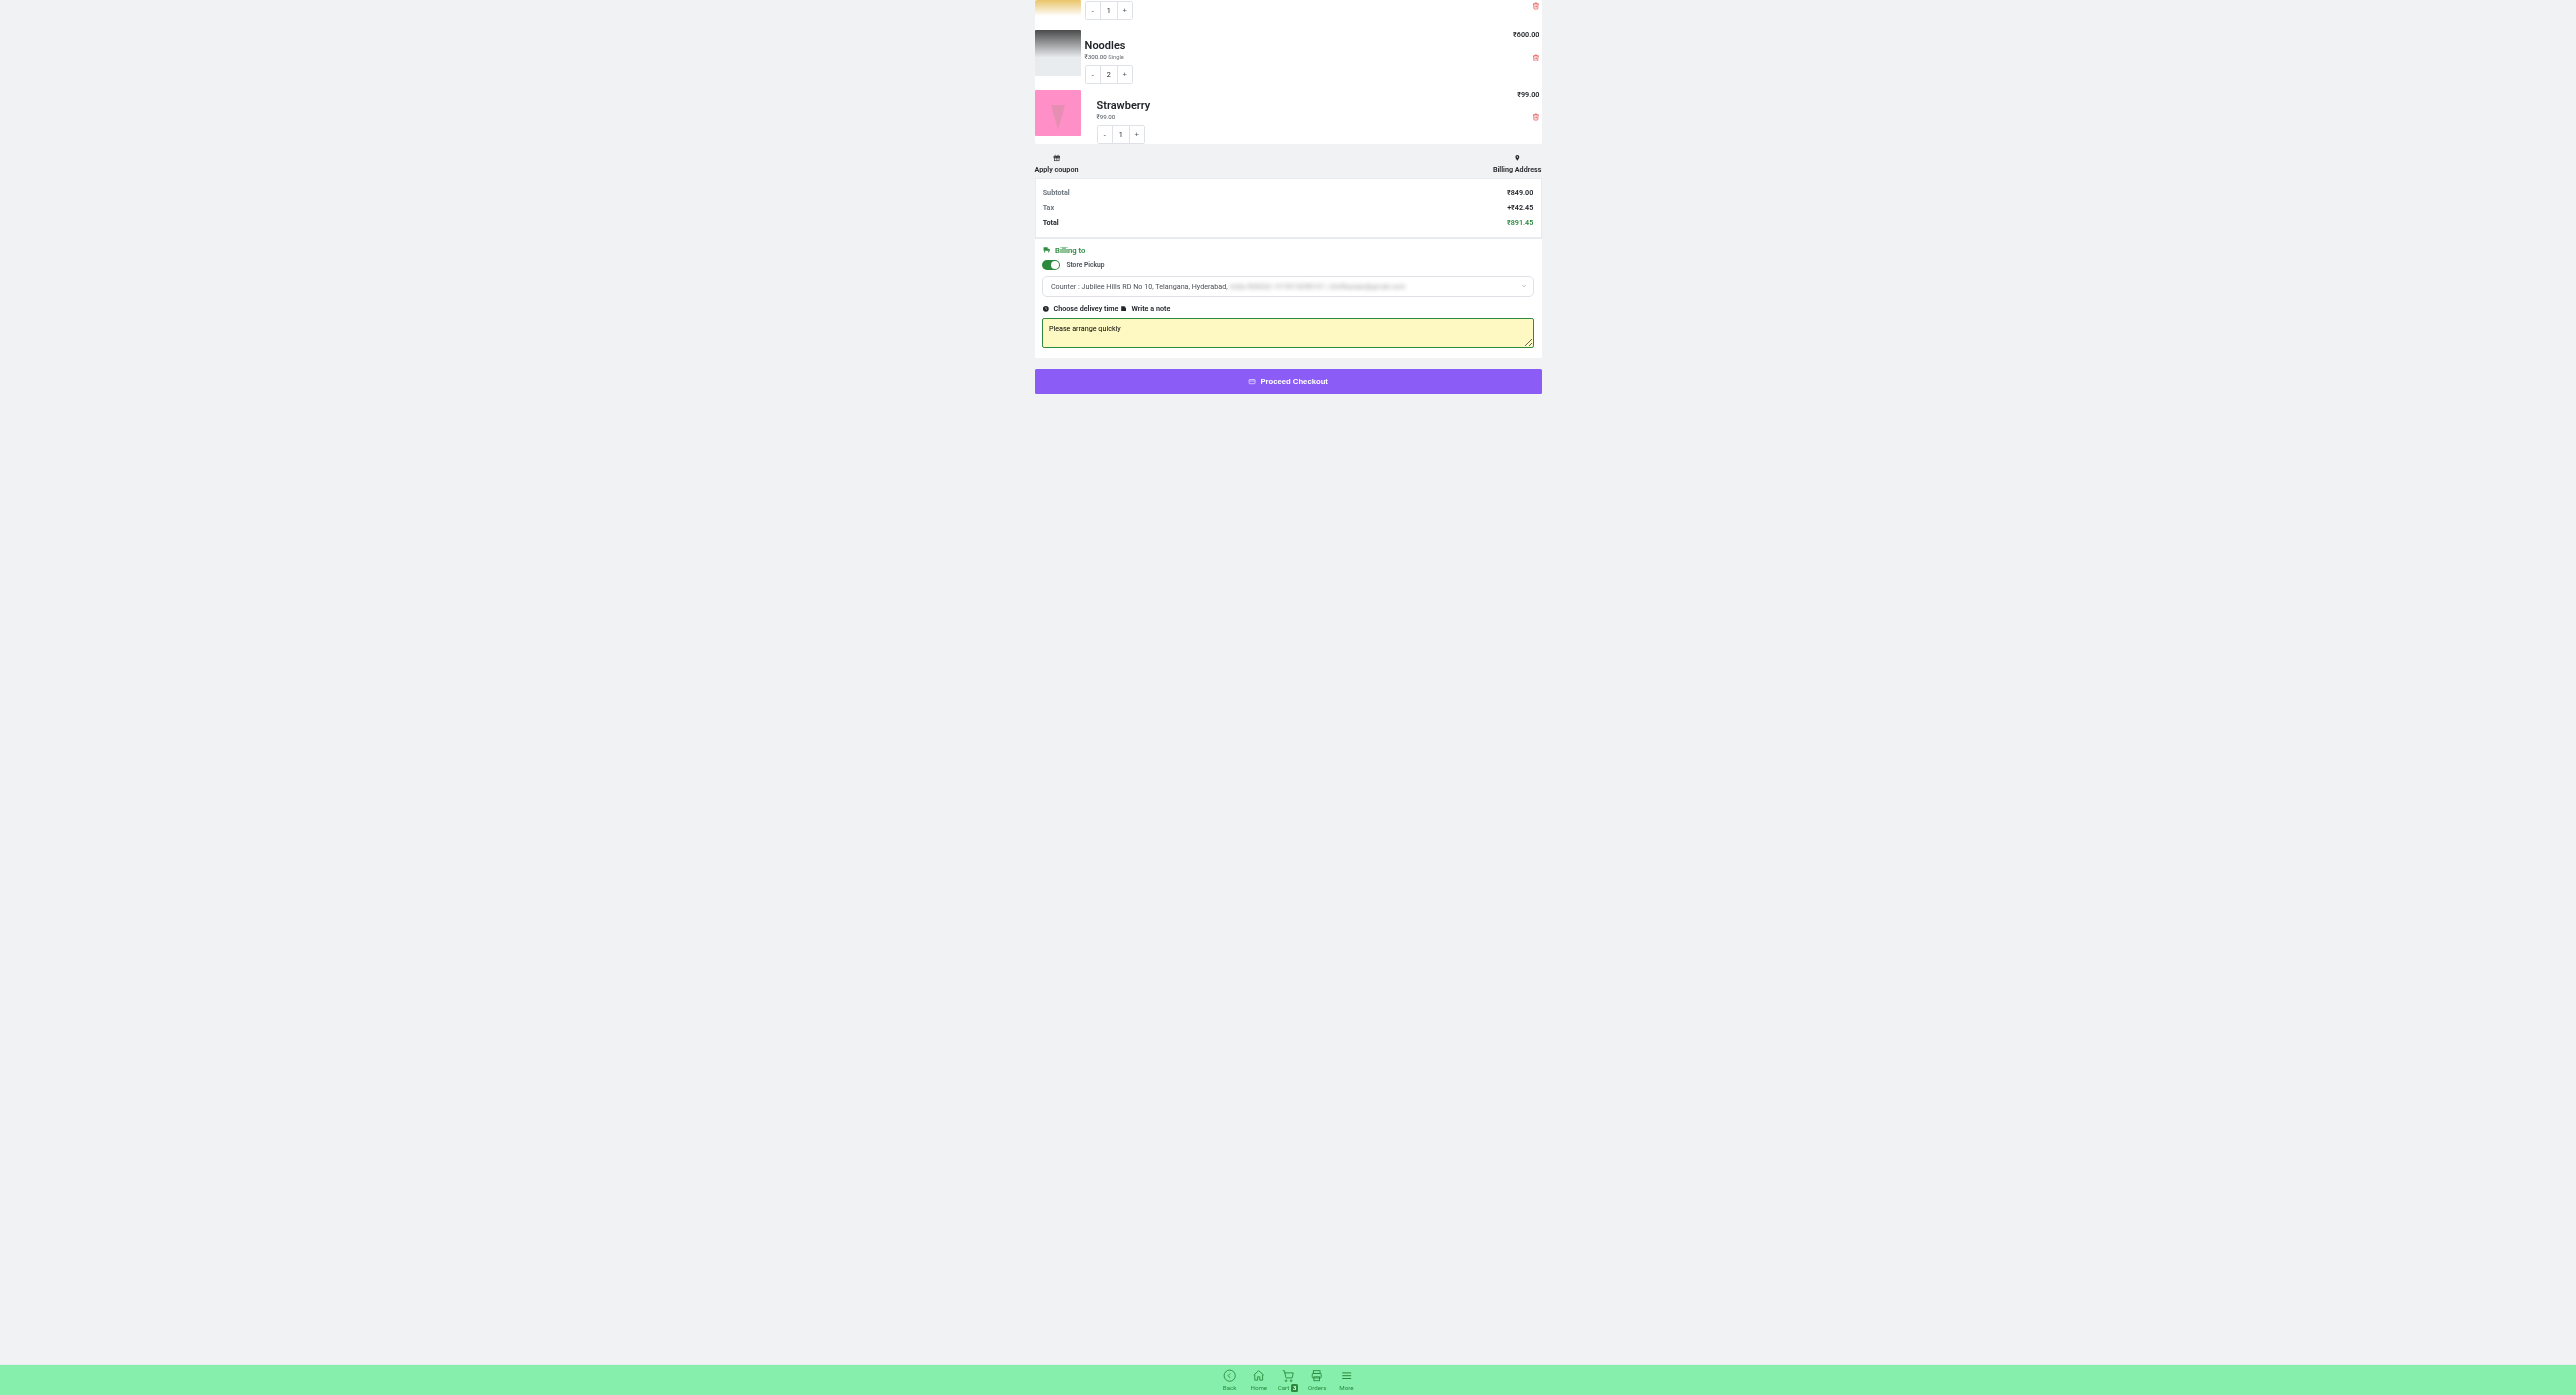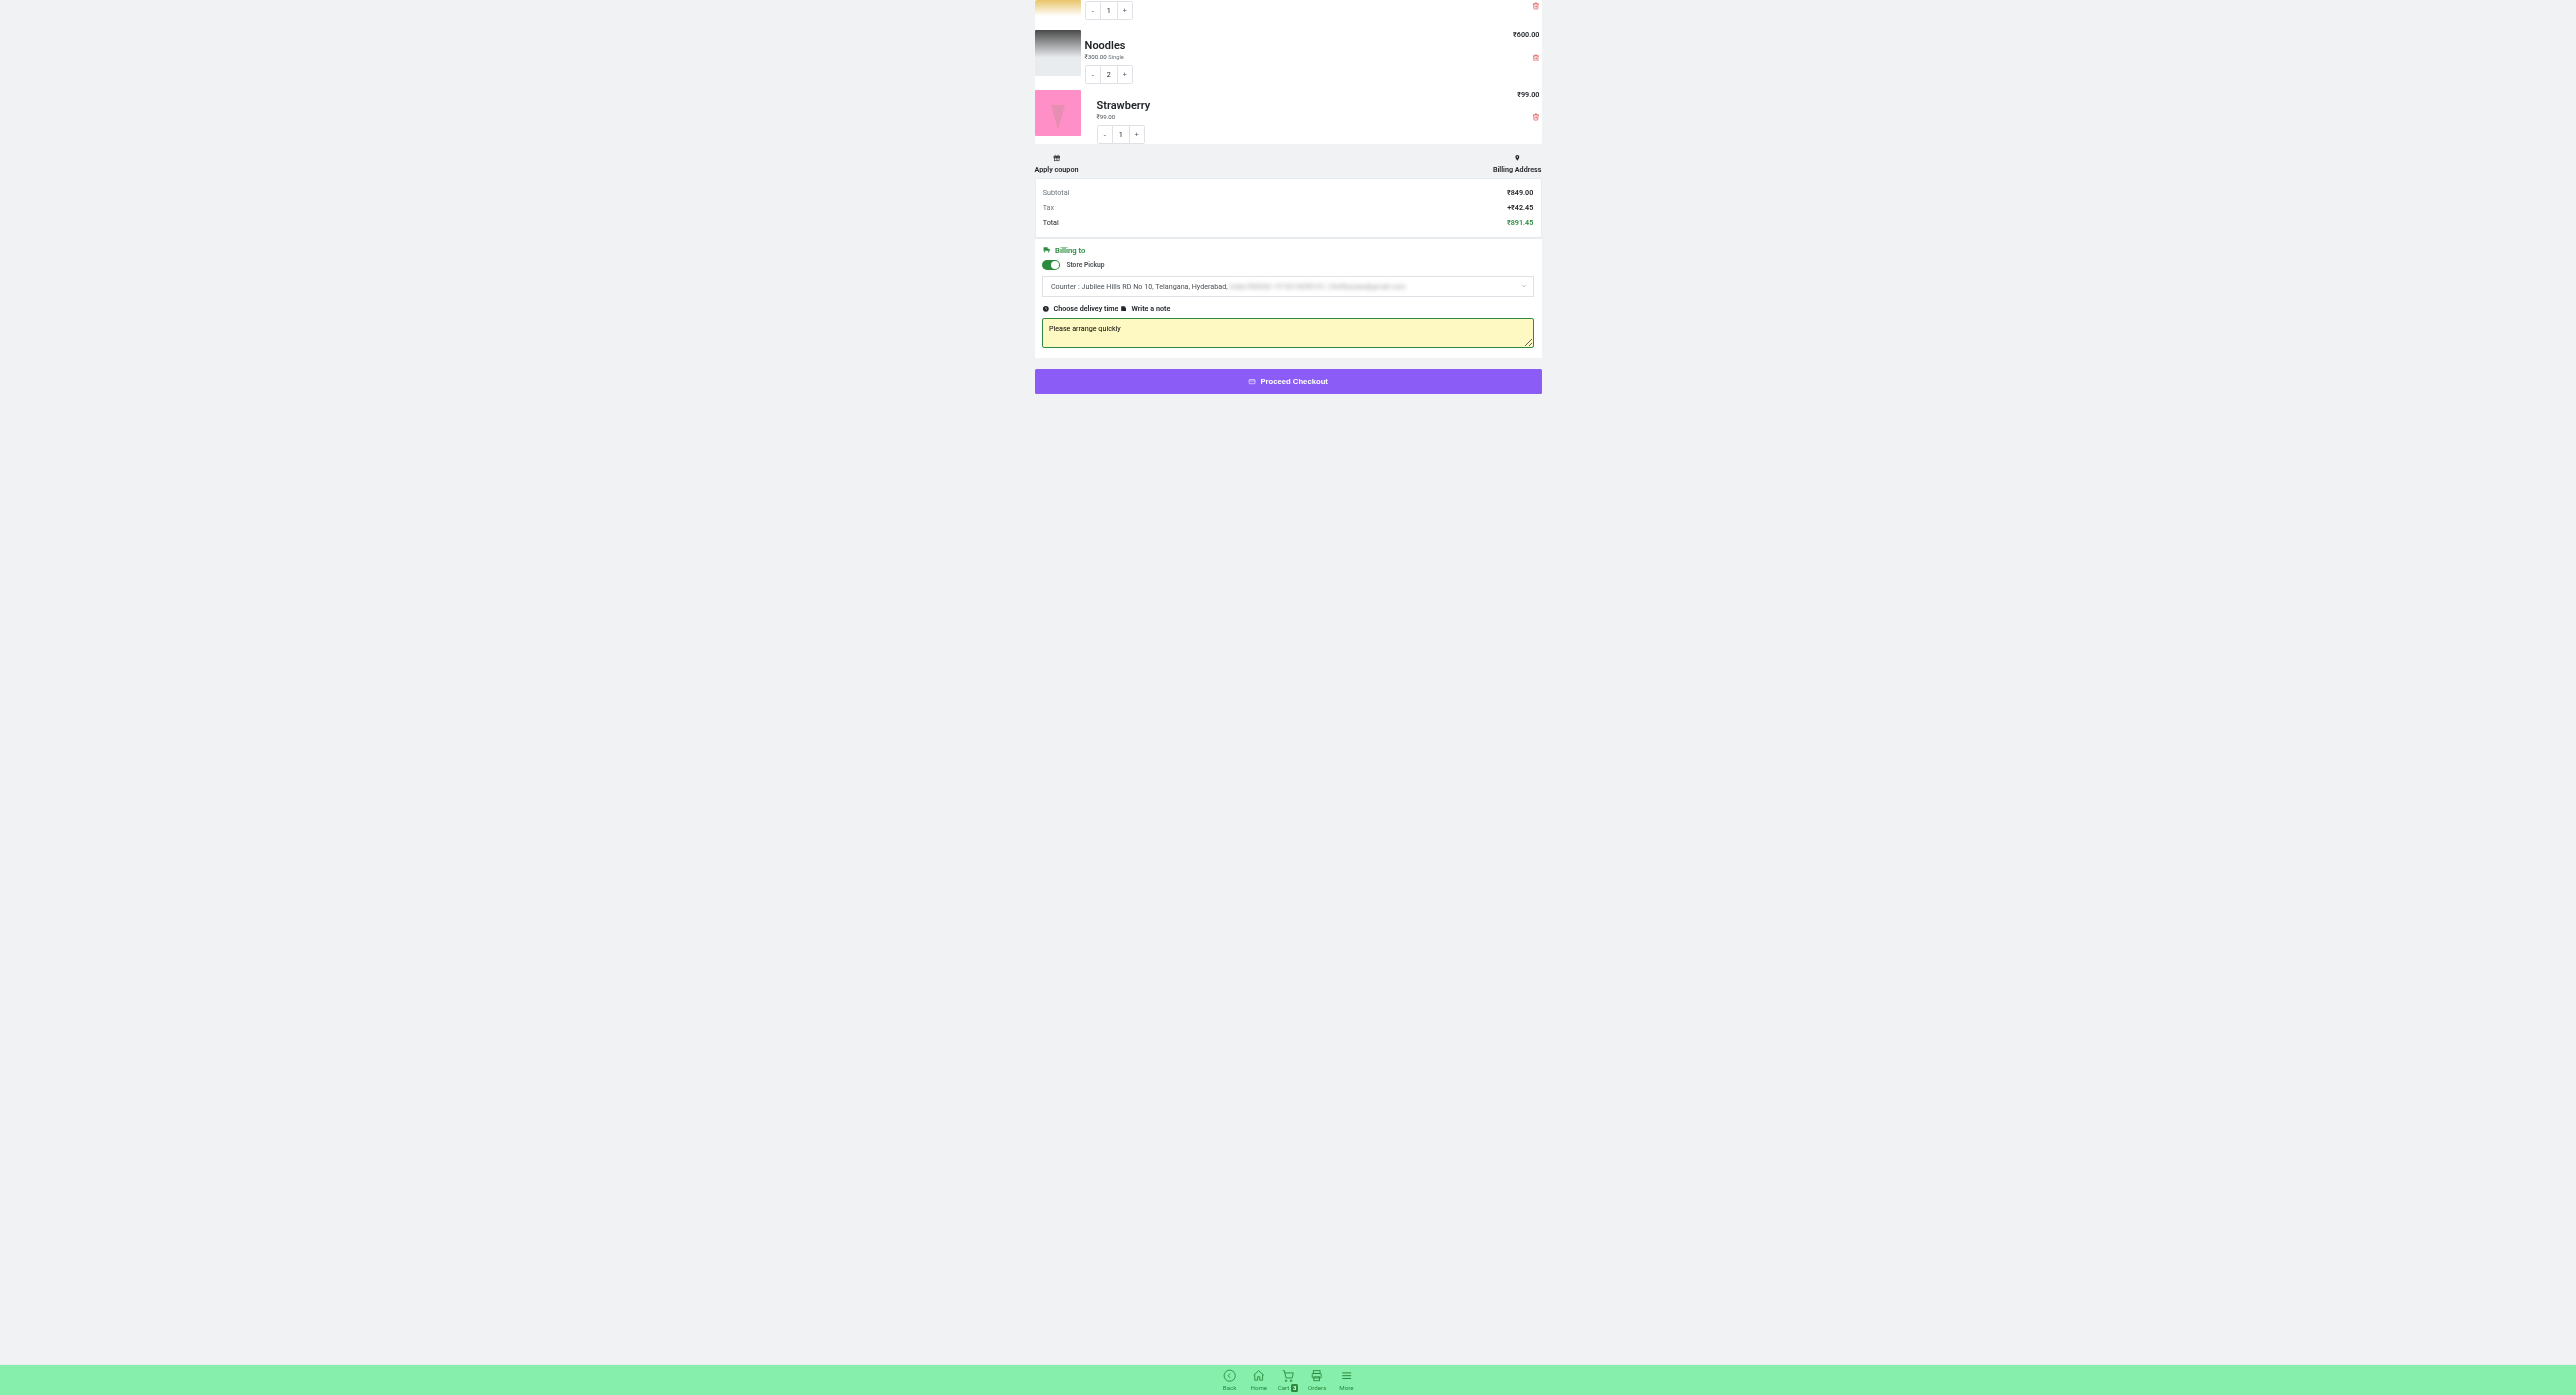--- a/index.html
+++ b/index.html
@@ -93,21 +93,21 @@
     background: #fff;
     border: 0.5px solid #e9ecef;
     padding: 6.2px 7.2px;
   }
   .summary-row {
     display: flex;
     justify-content: space-between;
     padding: 3.1px 0;
     font-size: 7.2px;
   }
-  .summary-row .label { color: #6c757d; }
+  .summary-row .label { color: #6c757d; font-weight: bold; }
   .summary-row .val { font-weight: 600; }
   .summary-row.total .val { color: #2b8a3e; }
 
   .delivery-block {
     background: #fff;
     padding: 7.2px 7.2px 8.2px 7.2px;
     border-top: 0.5px solid #e9ecef;
   }
   .deliver-to {
     color: #2b8a3e;
@@ -128,21 +128,21 @@
   }
   .toggle::after {
     content: ""; position: absolute; right: 1px; top: 1px;
     width: 8.2px; height: 8.2px; background:#fff; border-radius:50%;
   }
   .toggle-label { font-weight:600; font-size:6.7px; color:#495057; }
 
   .counter-select {
     width: 100%;
     border: 0.5px solid #dee2e6;
-    border-radius: 0;
+    border-radius: 5px;
     padding: 5.2px 14.4px 5.2px 8.2px;
     font-size: 7.2px;
     color: #495057;
     position: relative;
     background:#fff;
   }
   .counter-select .chev {
     position:absolute; right:6.2px; top:50%; transform:translateY(-50%);
     color:#6c757d; font-size:6.2px;
   }

